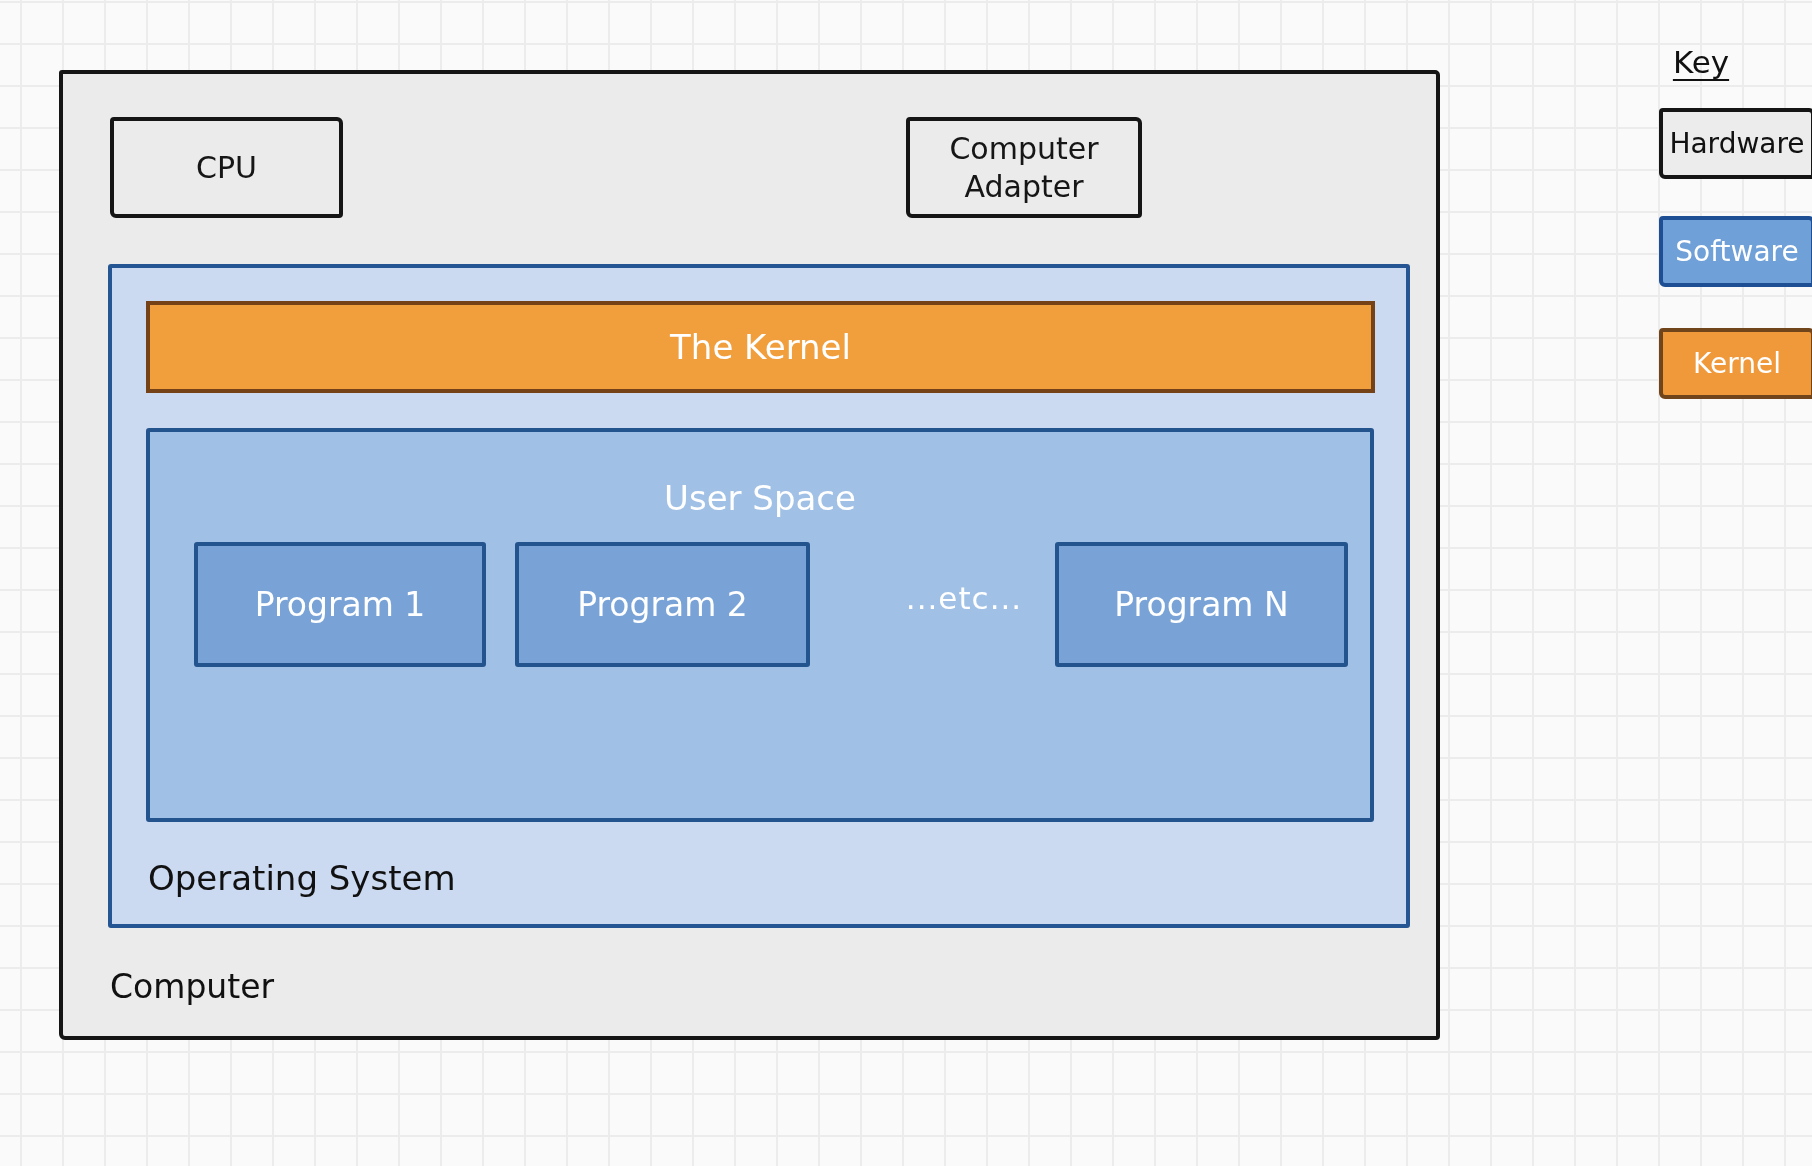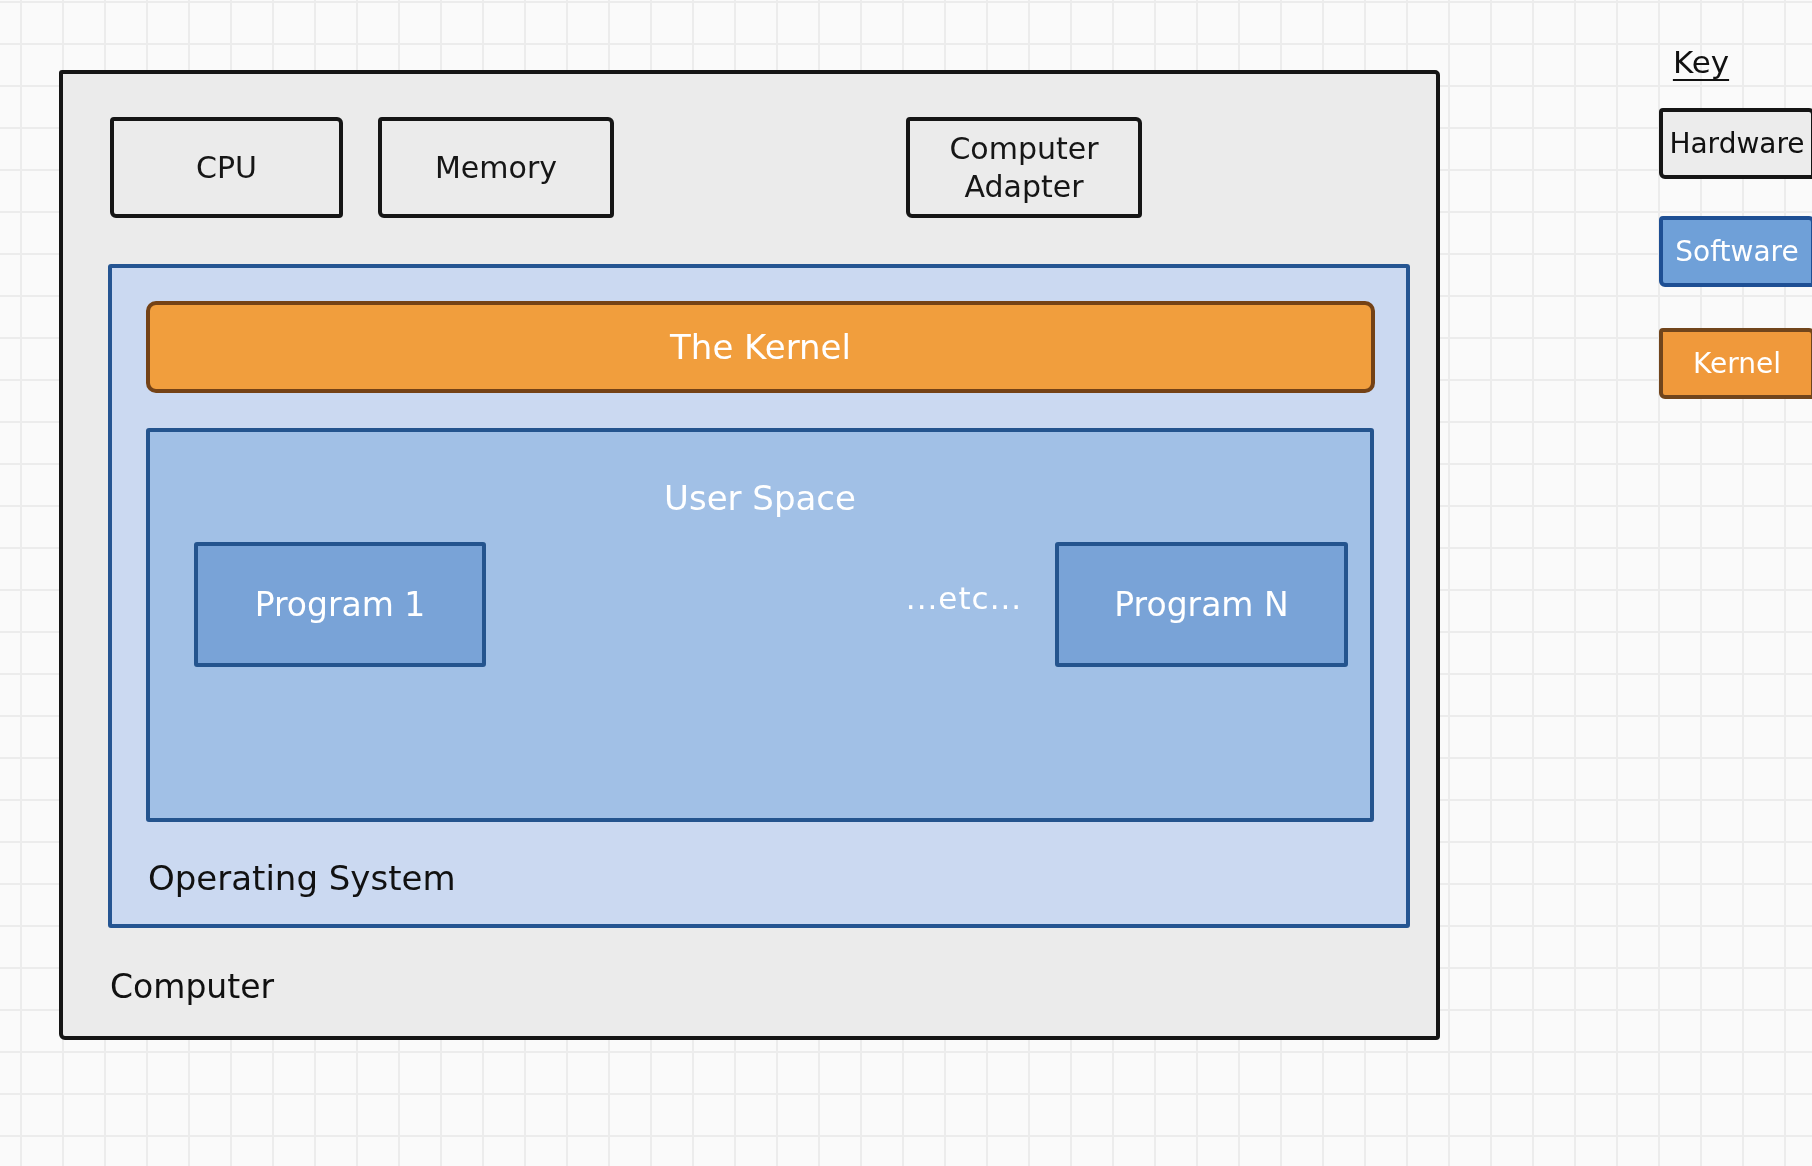--- a/index.html
+++ b/index.html
@@ -61,21 +61,21 @@
   .os-label {
     left: 36px; bottom: 26px;
     font-size: 34px;
   }
 
   
   .kernel-bar {
     left: 34px; top: 33px;
     width: 1229px; height: 92px;
     border: 4px solid #744216;
-    border-radius: 10px;
+    border-radius: 0;
     display: flex; align-items: center; justify-content: center;
     font-size: 34px; color: #ffffff;
   }
 
   
   .userspace-box {
     left: 34px; top: 160px;
     width: 1228px; height: 394px;
     border: 4px solid #24548e;
     border-radius: 3px;
@@ -127,41 +127,41 @@
 </head>
 <body>
 
 <div class="canvas">
 
   <div class="abs computer-box" style="background-color: rgb(235, 235, 235); border-color: rgb(21, 21, 21);">
 
     <div class="abs hw-box hw-cpu" style="background-color: rgb(235, 235, 235);">
       <span>CPU</span>
     </div>
-    <div class="abs hw-box hw-memory" style="background-color: rgb(235, 235, 235);">
-      <span>Memory</span>
-    </div>
     <div class="abs hw-box hw-network" style="background-color: rgb(235, 235, 235);">
       <span>Computer Adapter</span>
     </div>
 
     <div class="abs os-box" style="background-color: rgb(203, 217, 241); border-color: rgb(37, 85, 146);">
 
       <div class="abs kernel-bar" style="background-color: rgb(241, 158, 61); border-color: rgb(116, 66, 22);">
         <span>The Kernel</span>
       </div>
 
       <div class="abs userspace-box" style="background-color: rgb(161, 192, 230); border-color: rgb(36, 84, 142);">
 
         <div class="userspace-title">User Space</div>
 
         <div class="abs program-box program-1" style="background-color: rgb(121, 163, 215); border-color: rgb(36, 84, 142);">
           <span>Program 1</span>
         </div>
 
+        <div class="abs program-box program-2" style="background-color: rgb(121, 163, 215); border-color: rgb(36, 84, 142);">
+          <span>Program 2</span>
+        </div>
 
         <div class="abs program-box program-n" style="background-color: rgb(121, 163, 215); border-color: rgb(36, 84, 142);">
           <span>Program N</span>
         </div>
 
         <div class="abs etc-label">...etc...</div>
       </div>
 
       <div class="abs os-label">Operating System</div>
     </div>

